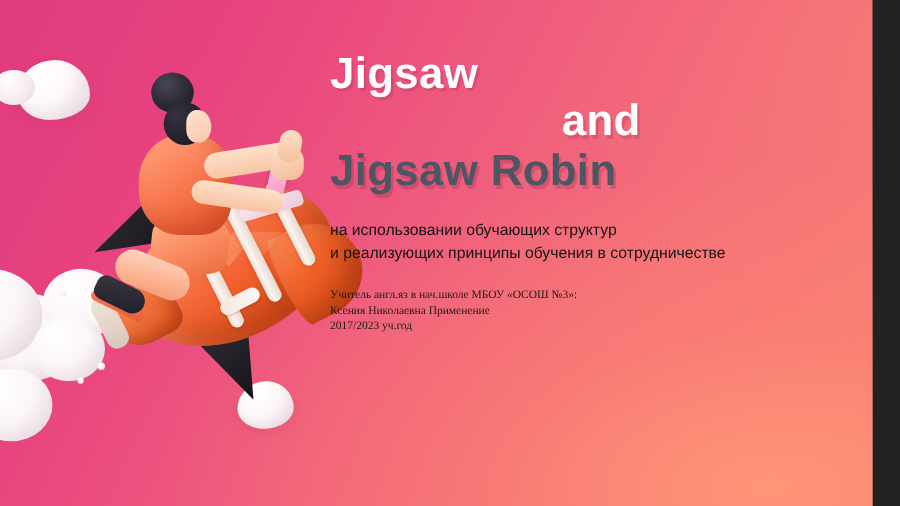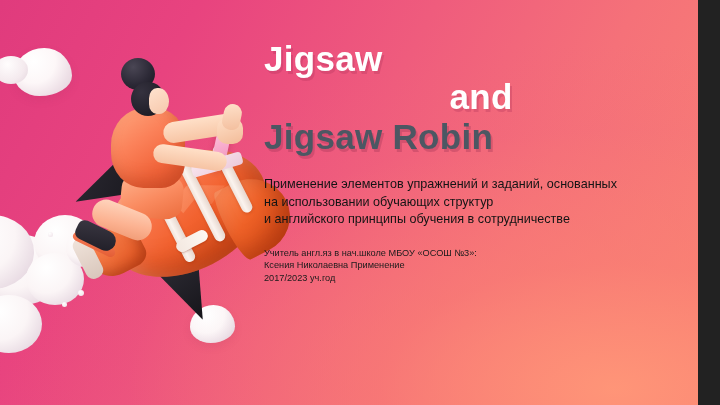--- a/index.html
+++ b/index.html
@@ -228,21 +228,21 @@
   }
   #body-text div { white-space: nowrap; }
 
   #attribution {
     margin-top: 18px;
     color: #1b1b1b;
     font-size: 9.2px;
     line-height: 12.6px;
     font-weight: 400;
   }
-  #attribution div { white-space: nowrap; }
+  #attribution div { white-space: nowrap; font-family: Liberation Serif, serif; }
 </style>
 </head>
 <body>
 
 <div id="slide">
 
   <div class="cloud" id="cloud-topleft"></div>
   <div class="cloud" id="cloud-topleft-b"></div>
   <div class="cloud" id="cloud-small"></div>
 
@@ -299,23 +299,22 @@
 
   <div id="text-block">
 
     <div class="title-line" id="title-jigsaw">Jigsaw</div>
 
     <div class="title-line" id="title-and">and</div>
 
     <div class="title-line" id="title-roundrobin">Jigsaw Robin</div>
 
     <div id="body-text">
-      <div>Применение элементов упражнений и заданий, основанных</div>
       <div>на использовании обучающих структур</div>
-      <div>и английского принципы обучения в сотрудничестве</div>
+      <div>и реализующих принципы обучения в сотрудничестве</div>
     </div>
 
     <div id="attribution">
       <div>Учитель англ.яз в нач.школе МБОУ «ОСОШ №3»:</div>
       <div>Ксения Николаевна Применение</div>
       <div>2017/2023 уч.год</div>
     </div>
 
   </div>
 </div>

